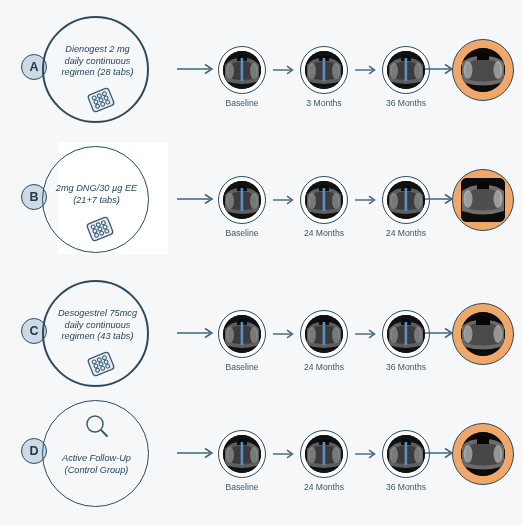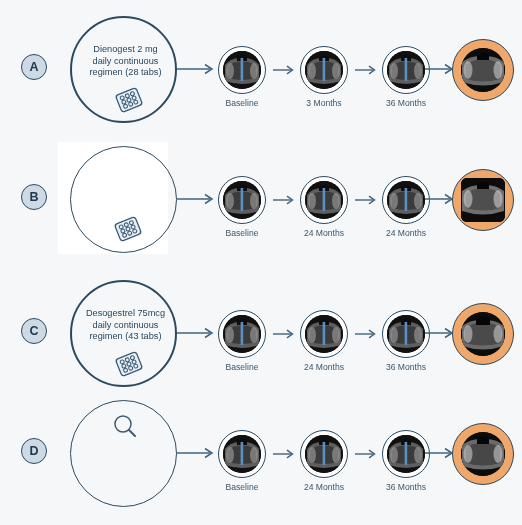--- a/index.html
+++ b/index.html
@@ -27,24 +27,25 @@
     width:26px;height:26px;border-radius:50%;
     background:#cdd9e4;border:1.6px solid #2b4a61;
     box-sizing:border-box;
     display:flex;align-items:center;justify-content:center;
     color:#22394c;font-size:12.5px;font-weight:bold;
     letter-spacing:0;
   }
 
   
   .group-circle{
-    position:absolute;left:70px;top:8px;
+    position:absolute;left:42px;top:8px;
     width:107px;height:107px;border-radius:50%;
     background:transparent;border:1.5px solid #2b4a61;
     box-sizing:border-box;
+    font-style:italic;
   }
   .group-circle.thick{border-width:2px;}
   .group-text{
     position:absolute;left:0;width:107px;
     text-align:center;
     color:#27475e;
     font-size:9.2px;
     line-height:11.6px;
     white-space:pre-line;
   }
@@ -212,20 +213,22 @@
   </div>
 
   <div class="row" id="row-B">
     <div class="white-patch" style="left:58px;top:4px;width:110px;height:112px;"></div>
 
     <div class="badge">
       <span>B</span>
     </div>
 
     <div class="group-circle">
+      <div class="group-text gt-2">2mg DNG/30 µg EE
+(21+7 tabs)</div>
       <div class="blister">
         <svg width="34" height="28" viewBox="0 0 34 28">
           <g transform="rotate(-22 17 14)">
             <rect x="6" y="5" width="22" height="18" rx="3" fill="#e8eef4" stroke="#3a5b75" stroke-width="1.3"></rect>
             <g fill="none" stroke="#3a5b75" stroke-width="1">
               <circle cx="11.5" cy="9.5" r="1.9"></circle>
                 <circle cx="17" cy="9.5" r="1.9"></circle>
                 <circle cx="22.5" cy="9.5" r="1.9"></circle>
               <circle cx="11.5" cy="14" r="1.9"></circle>
                 <circle cx="17" cy="14" r="1.9"></circle>
@@ -447,20 +450,22 @@
       <span>D</span>
     </div>
 
     <div class="group-circle">
       <div class="mag">
         <svg width="28" height="28" viewBox="0 0 28 28">
           <circle cx="12" cy="11" r="8" fill="none" stroke="#3a5b75" stroke-width="1.5"></circle>
           <line x1="18" y1="17" x2="24" y2="23" stroke="#3a5b75" stroke-width="2" stroke-linecap="round"></line>
         </svg>
       </div>
+      <div class="group-text gt-d">Active Follow-Up
+(Control Group)</div>
     </div>
 
     <div class="arrow-long" style="left:176px;top:54px;">
       <svg width="42" height="14" viewBox="0 0 42 14">
         <line x1="1" y1="7" x2="34" y2="7" stroke="#3f647f" stroke-width="1.5"></line>
         <polyline points="29,2.5 36,7 29,11.5" fill="none" stroke="#3f647f" stroke-width="1.5"></polyline>
       </svg>
     </div>
 
     <div class="node" style="left:218px;top:38px;">

